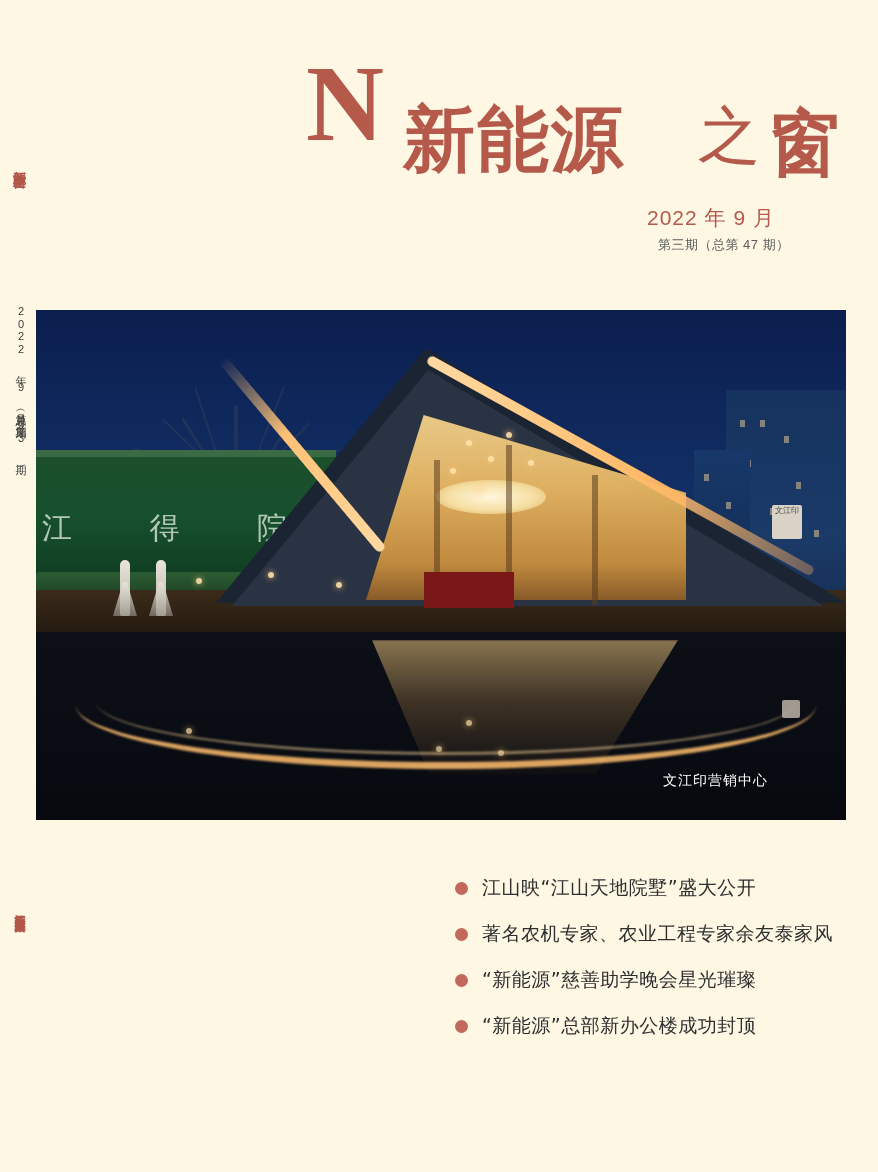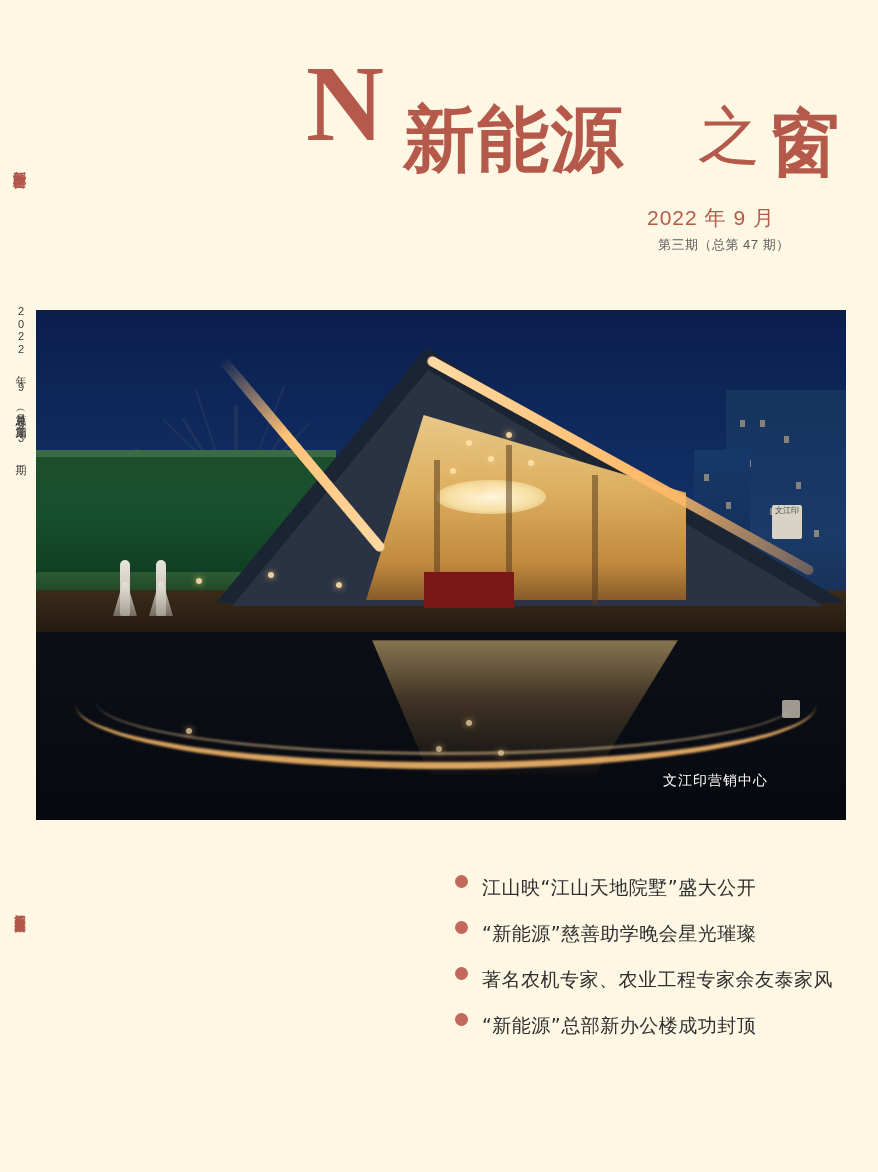--- a/index.html
+++ b/index.html
@@ -450,21 +450,21 @@
 
   
   .headlines {
     position: absolute;
     left: 455px;
     top: 875px;
     width: 400px;
   }
   .headline {
     display: flex;
-    align-items: flex-start;
+    align-items: center;
     margin-bottom: 20px;
   }
   .bullet {
     width: 13px;
     height: 13px;
     border-radius: 50%;
     background: #c3695c;
     flex: 0 0 auto;
     margin-right: 14px;
   }
@@ -528,20 +528,21 @@
       <div class="twig" style="left:70px;top:40px;width:2px;height:70px;transform:rotate(-18deg);"></div>
       <div class="twig" style="left:108px;top:36px;width:2px;height:78px;transform:rotate(22deg);"></div>
       <div class="twig" style="left:56px;top:58px;width:2px;height:55px;transform:rotate(-46deg);"></div>
       <div class="twig" style="left:122px;top:62px;width:2px;height:58px;transform:rotate(44deg);"></div>
       <div class="twig" style="left:30px;top:78px;width:2px;height:48px;transform:rotate(-62deg);"></div>
       <div class="twig" style="left:148px;top:80px;width:2px;height:50px;transform:rotate(60deg);"></div>
     </div>
 
     <div class="wall-left"></div>
     <div class="wall-left-top"></div>
+    <div class="wall-chars">江 得 院</div>
     <div class="green-band"></div>
     <div class="plaza"></div>
 
     <div class="pav-roof"></div>
     <div class="pav-roof-edge"></div>
     <div class="pav-interior"></div>
     <div class="pav-oval"></div>
     <div class="pav-col" style="left:398px;top:150px;height:148px;"></div>
     <div class="pav-col" style="left:470px;top:135px;height:160px;"></div>
     <div class="pav-col" style="left:556px;top:165px;height:130px;"></div>
@@ -577,25 +578,25 @@
     <div class="photo-caption">文江印营销中心</div>
   </div>
 
   <div class="headlines">
     <div class="headline">
       <span class="bullet"></span>
       <span class="headline-text">江山映“江山天地院墅”盛大公开</span>
     </div>
     <div class="headline">
       <span class="bullet"></span>
-      <span class="headline-text">“新能源”慈善助学晚会星光璀璨</span>
+      <span class="headline-text">著名农机专家、农业工程专家余友泰家风</span>
     </div>
     <div class="headline">
       <span class="bullet"></span>
-      <span class="headline-text">著名农机专家、农业工程专家余友泰家风</span>
+      <span class="headline-text">“新能源”慈善助学晚会星光璀璨</span>
     </div>
     <div class="headline">
       <span class="bullet"></span>
       <span class="headline-text">“新能源”总部新办公楼成功封顶</span>
     </div>
   </div>
 
 </div>
 
 </body></html>

